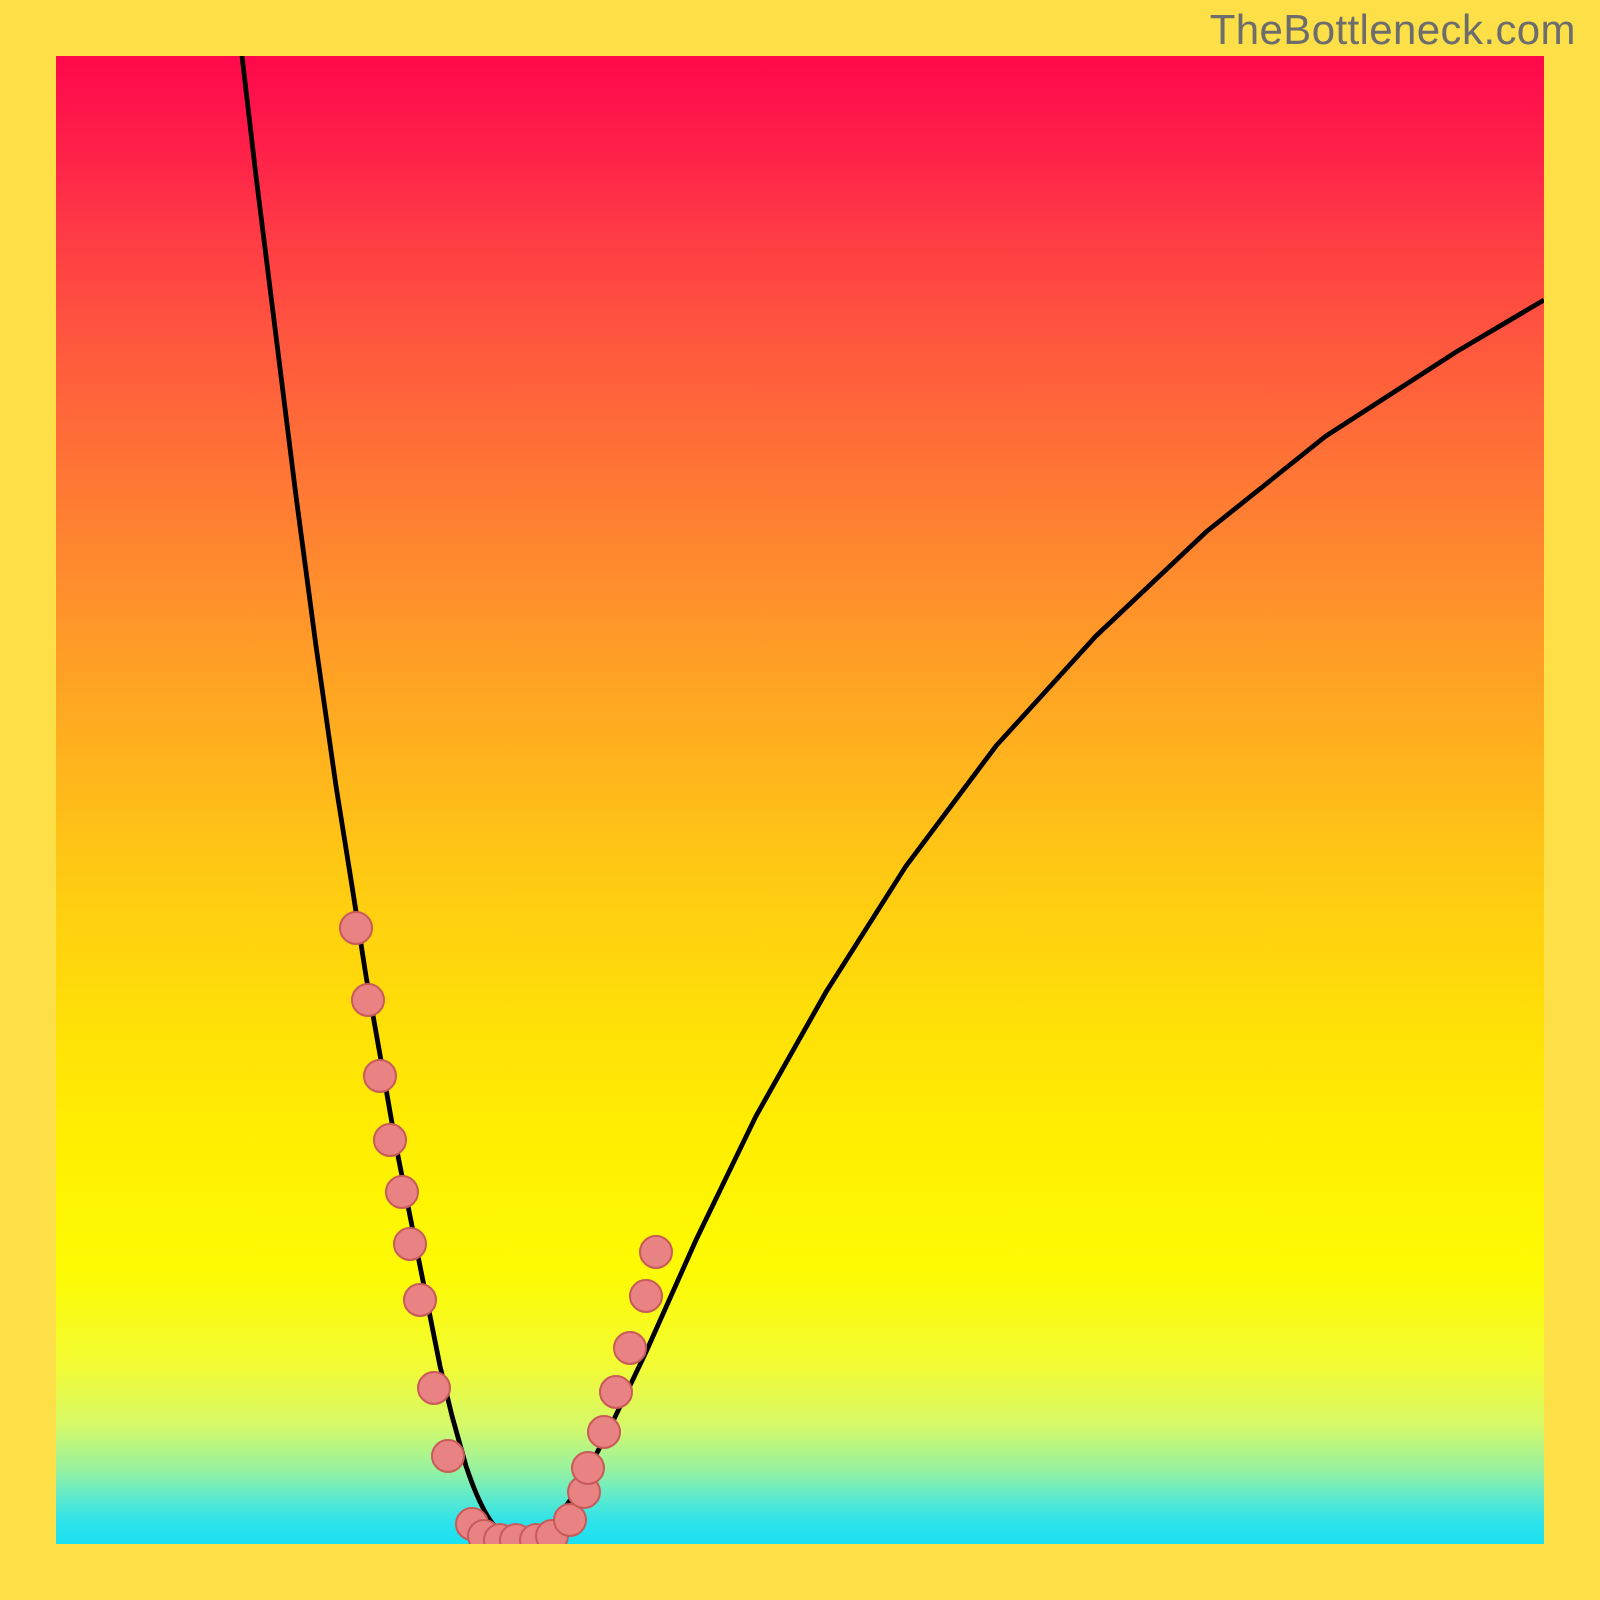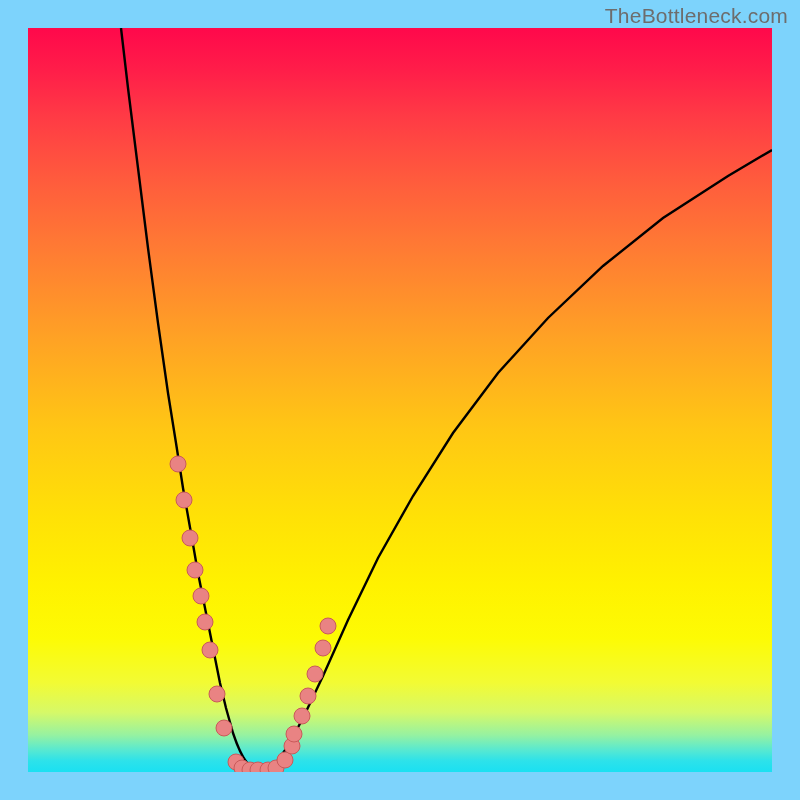--- a/index.html
+++ b/index.html
@@ -10,21 +10,21 @@
     overflow: hidden;
     background: #000;
     font-family: Arial, Helvetica, sans-serif;
   }
   .frame {
     position: absolute;
     top: 0;
     left: 0;
     width: 800px;
     height: 800px;
-    background: #7dd3fc;
+    background: #fde047;
   }
   .plot-area {
     position: absolute;
     top: 28px;
     left: 28px;
     width: 744px;
     height: 744px;
     overflow: hidden;
   }
   .gradient {

